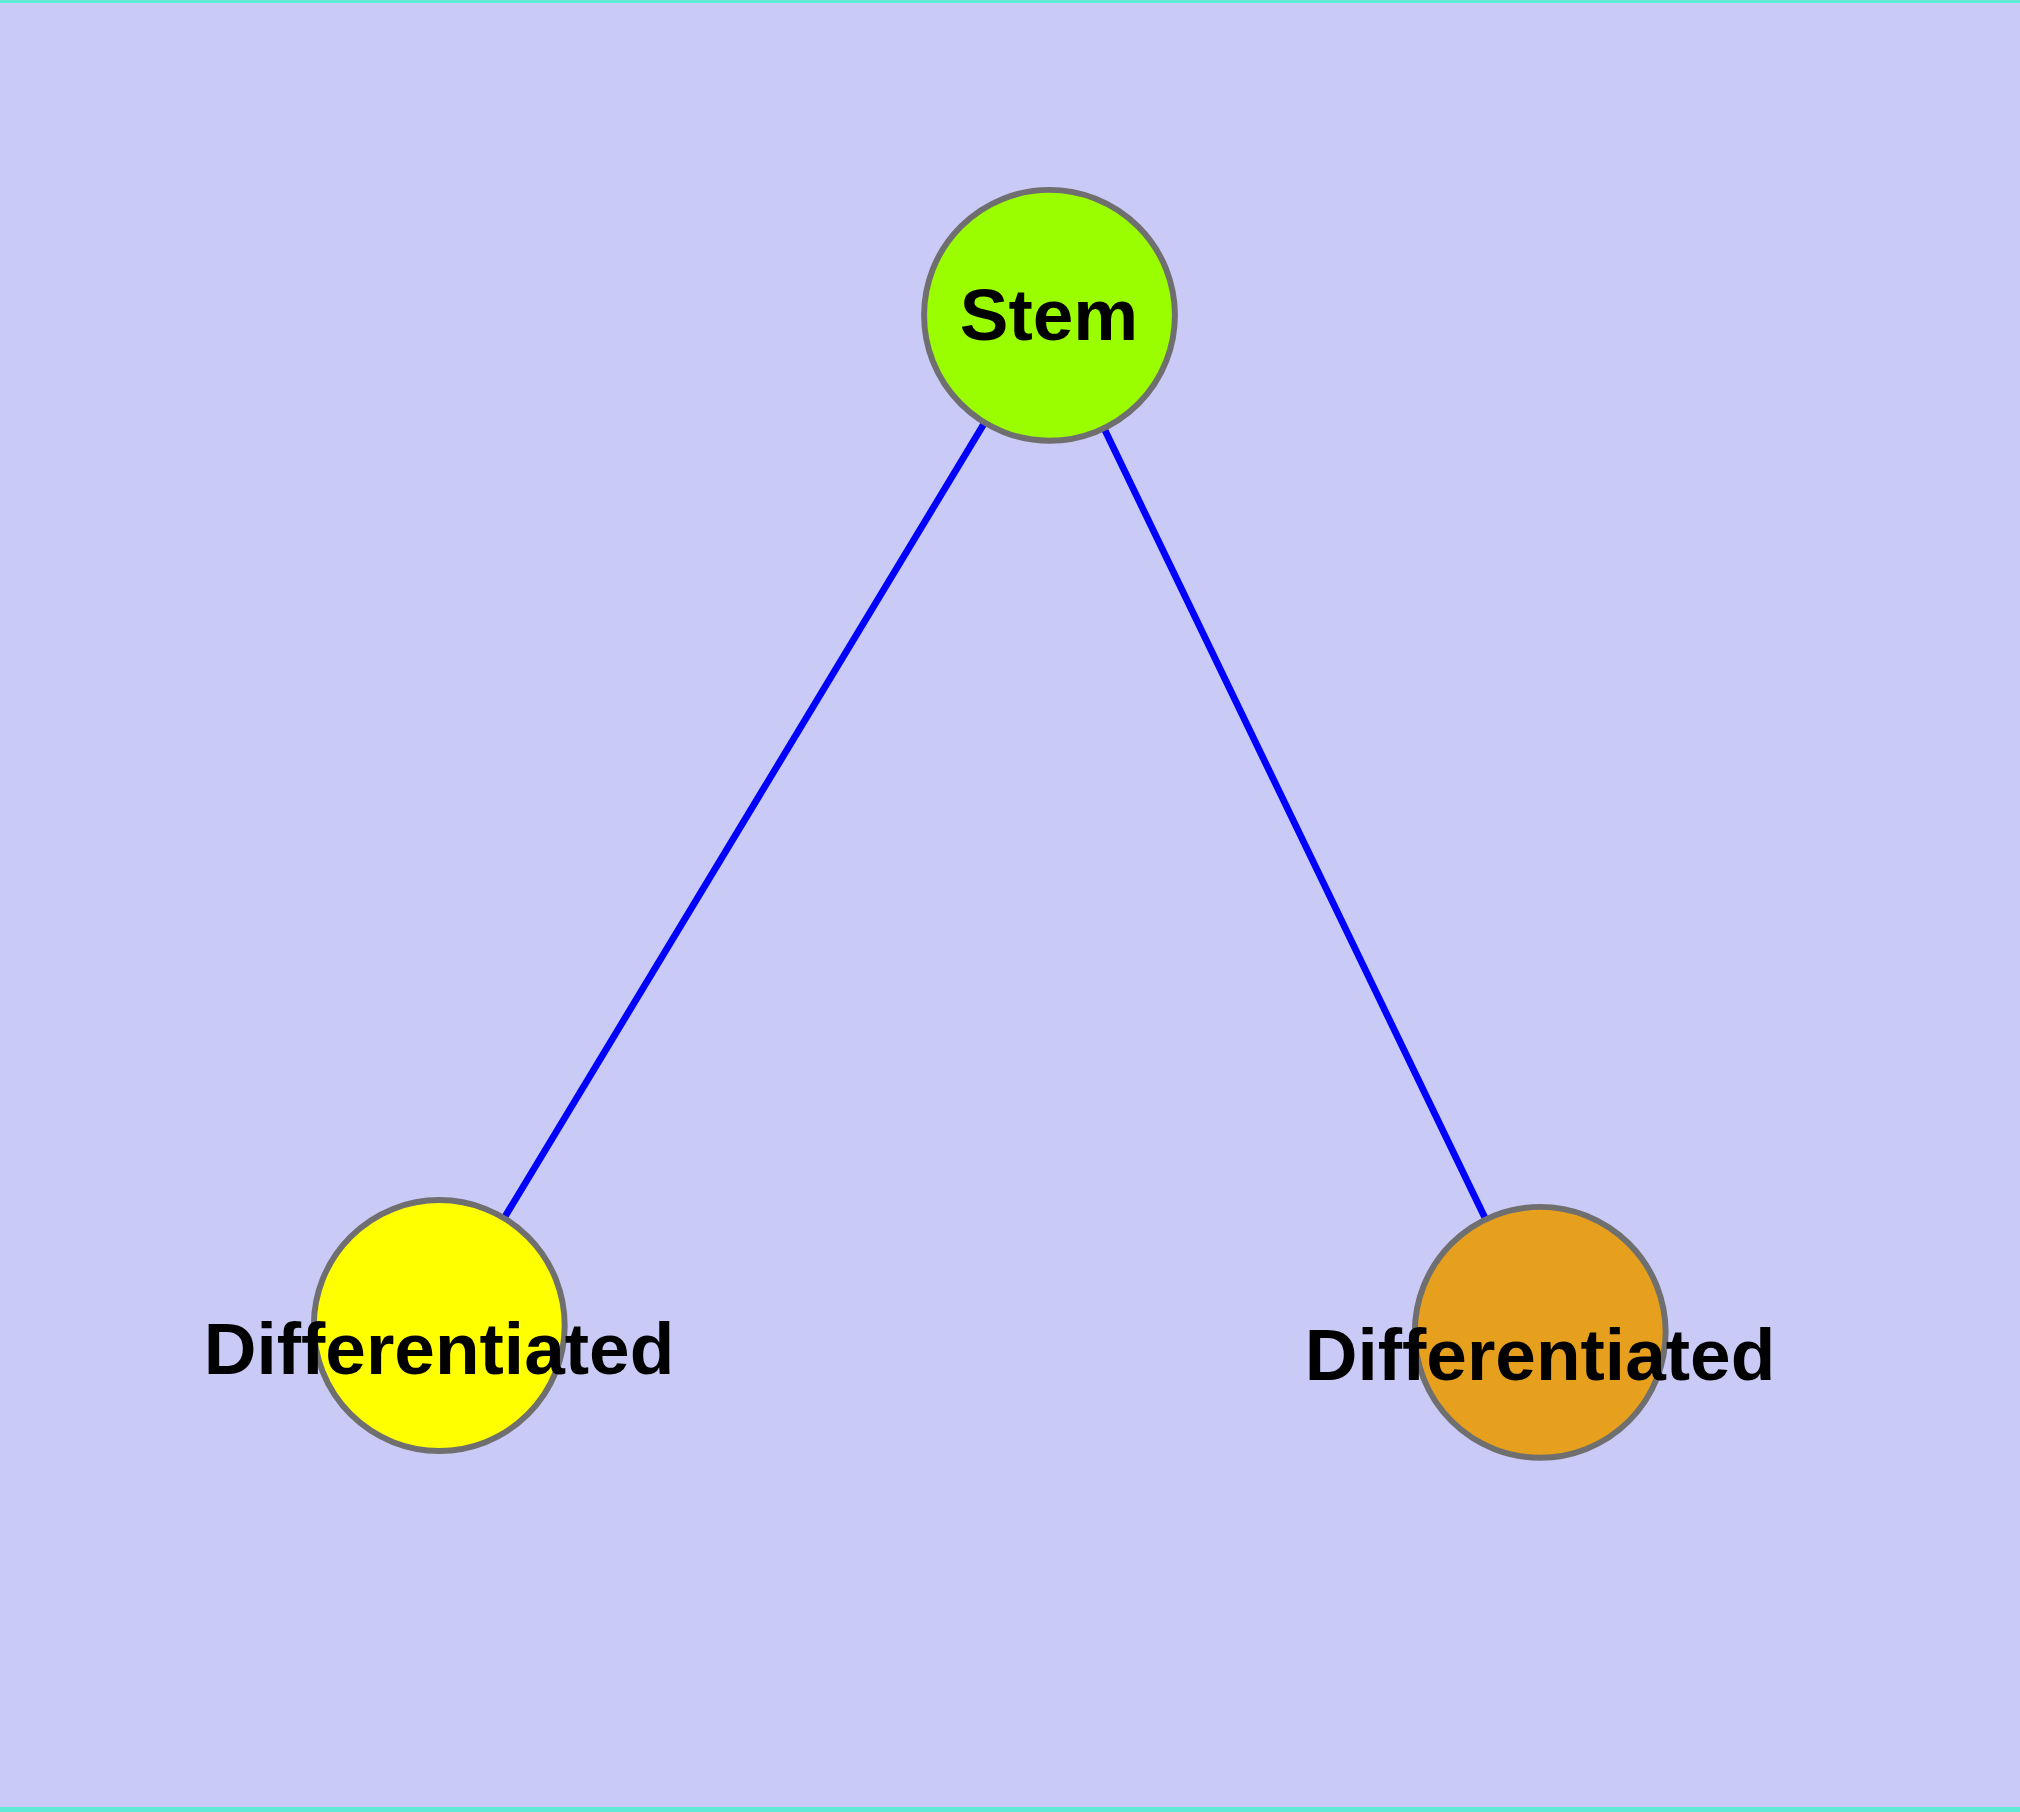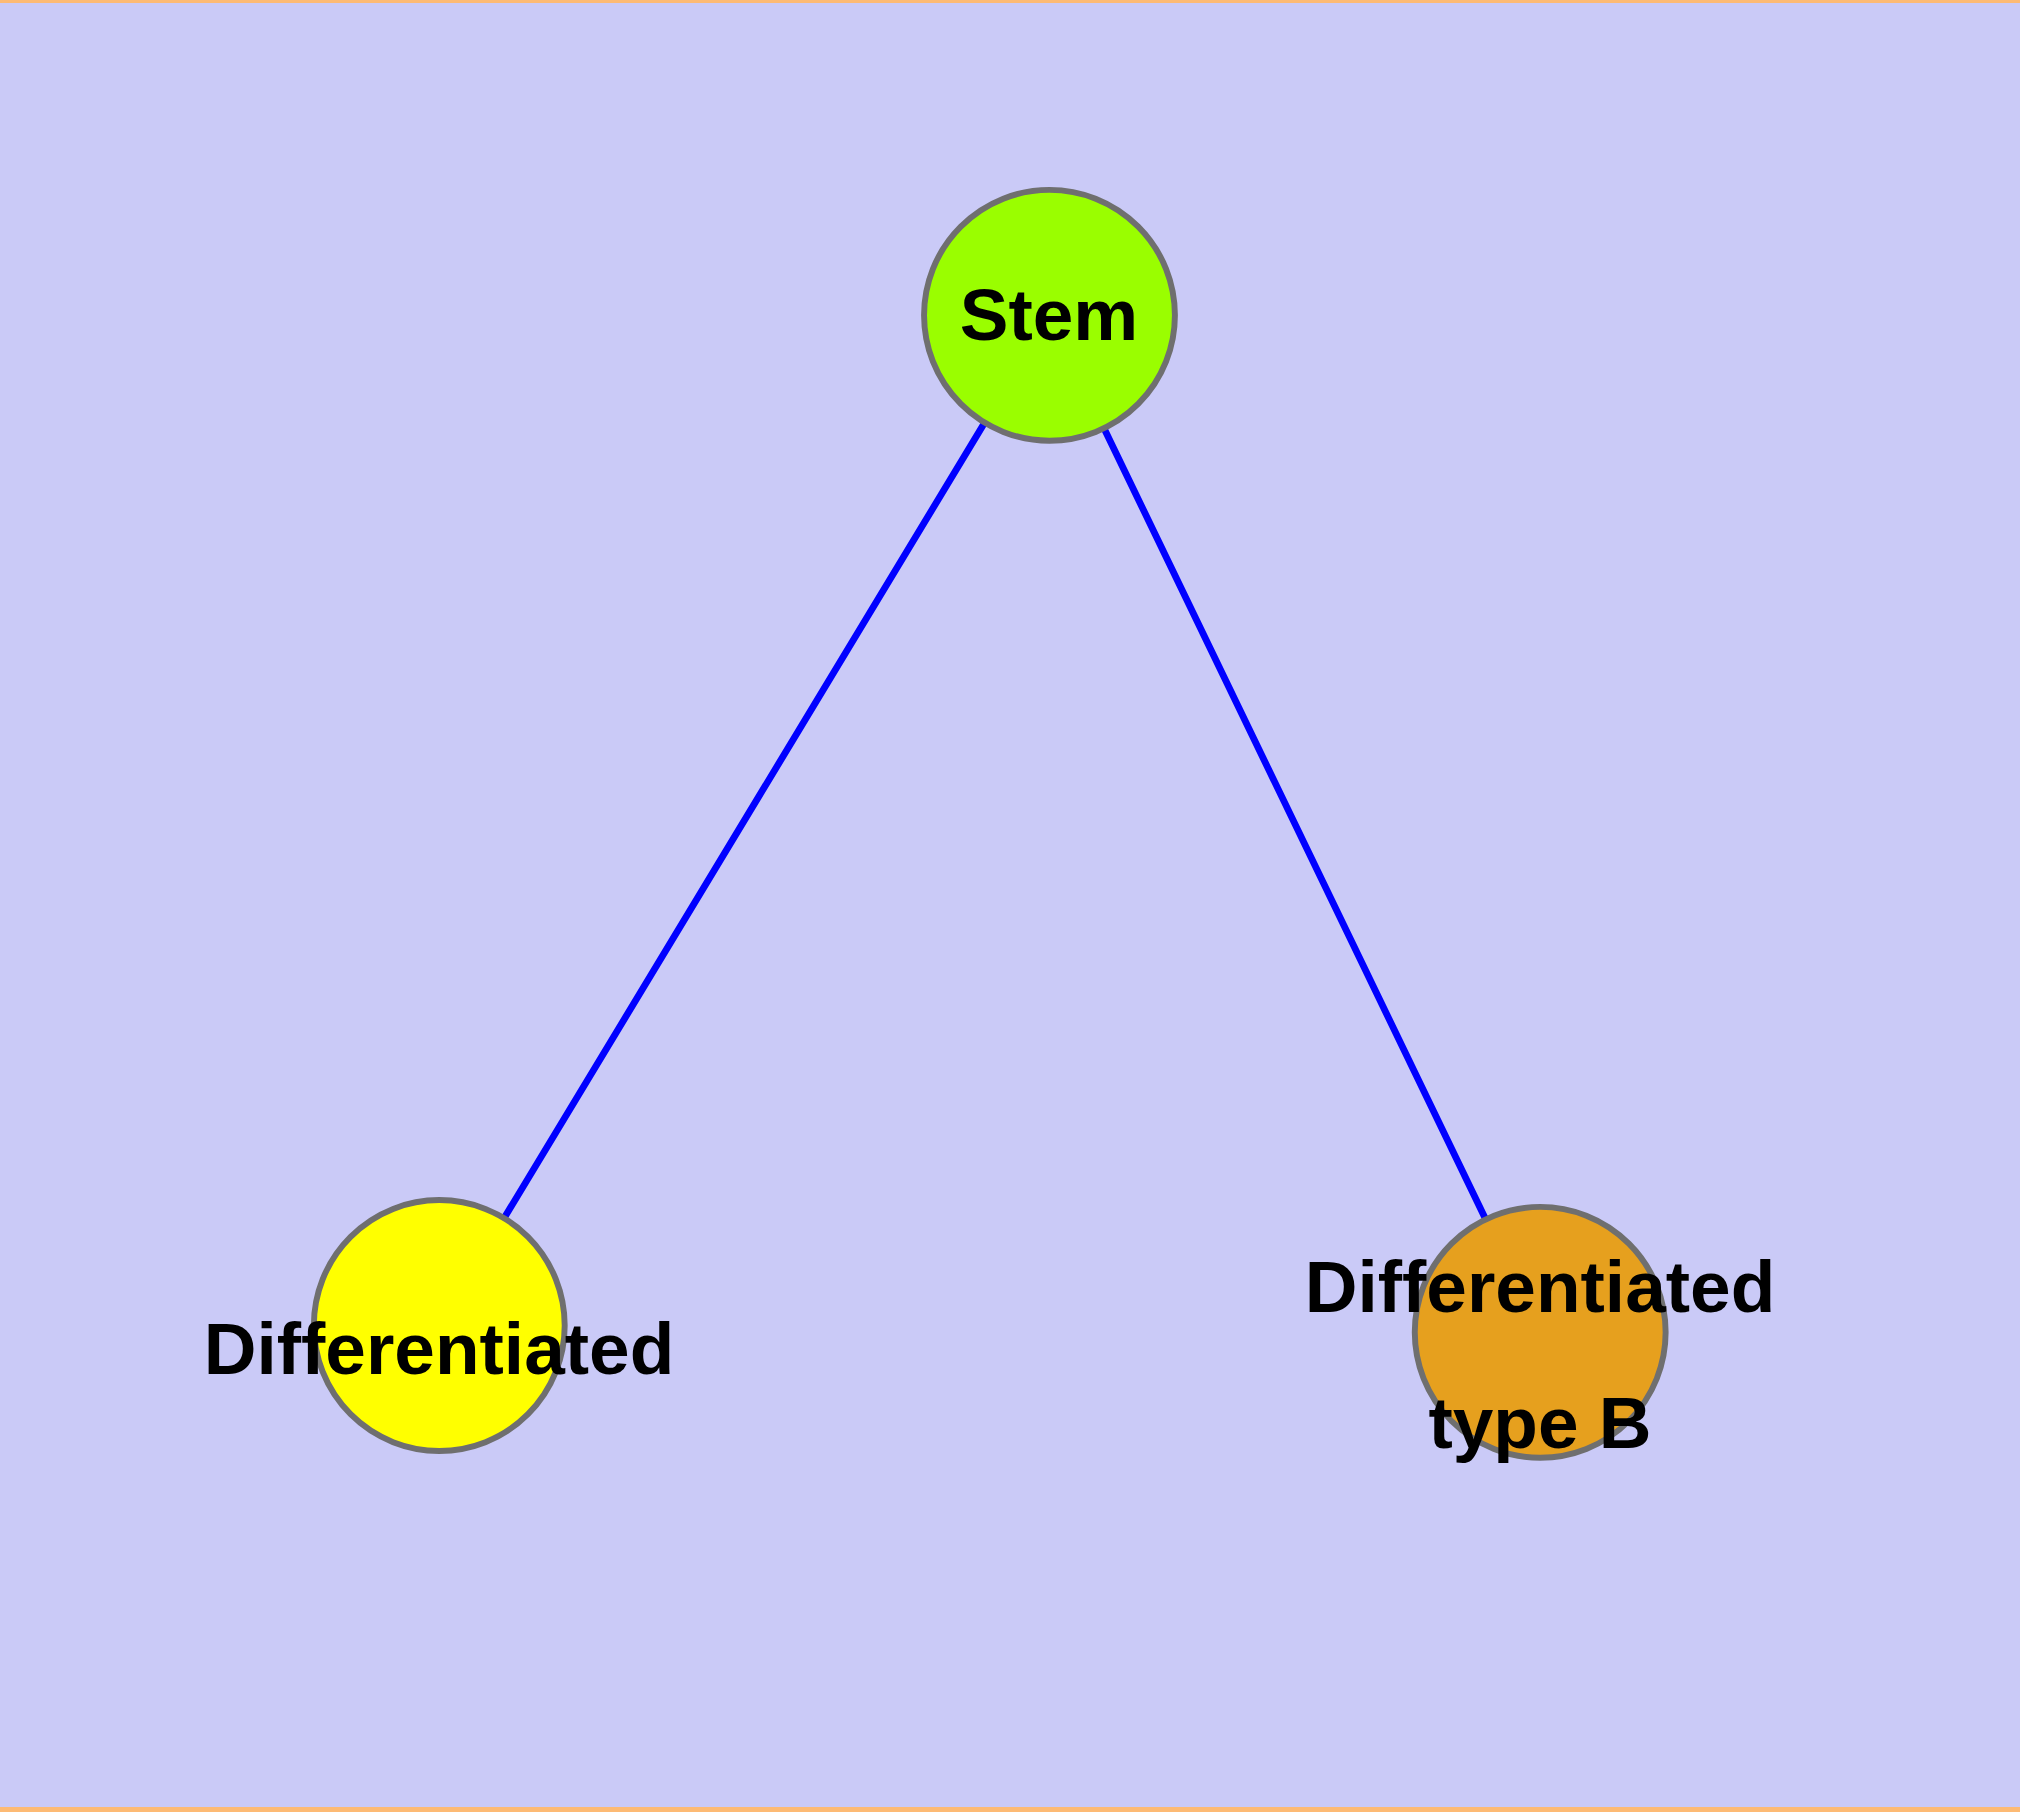--- a/index.html
+++ b/index.html
@@ -4,21 +4,21 @@
 <style>
   html, body {
     margin: 0;
     padding: 0;
     background: #ffffff;
   }
   .page {
     position: relative;
     width: 2021px;
     height: 1812px;
-    background: #fdba74;
+    background: #5eead4;
     overflow: hidden;
     font-family: "Liberation Sans", sans-serif;
   }
   .canvas-bg {
     position: absolute;
     left: 0;
     top: 3.4px;
     width: 2021px;
     height: 1804px;
   }
@@ -67,17 +67,16 @@
   </svg>
 
   <div class="node-label" style="left:1049px; top:315px;">Stem</div>
 
   <div class="node-label" style="left:439px; top:1326px;">
     <span class="label-line">Differentiated</span>
   </div>
 
   <div class="node-label" style="left:1540px; top:1332px;">
     <span class="label-line">Differentiated</span>
-    <span class="label-line">type B</span>
   </div>
 
 </div>
 
 
 </body></html>

